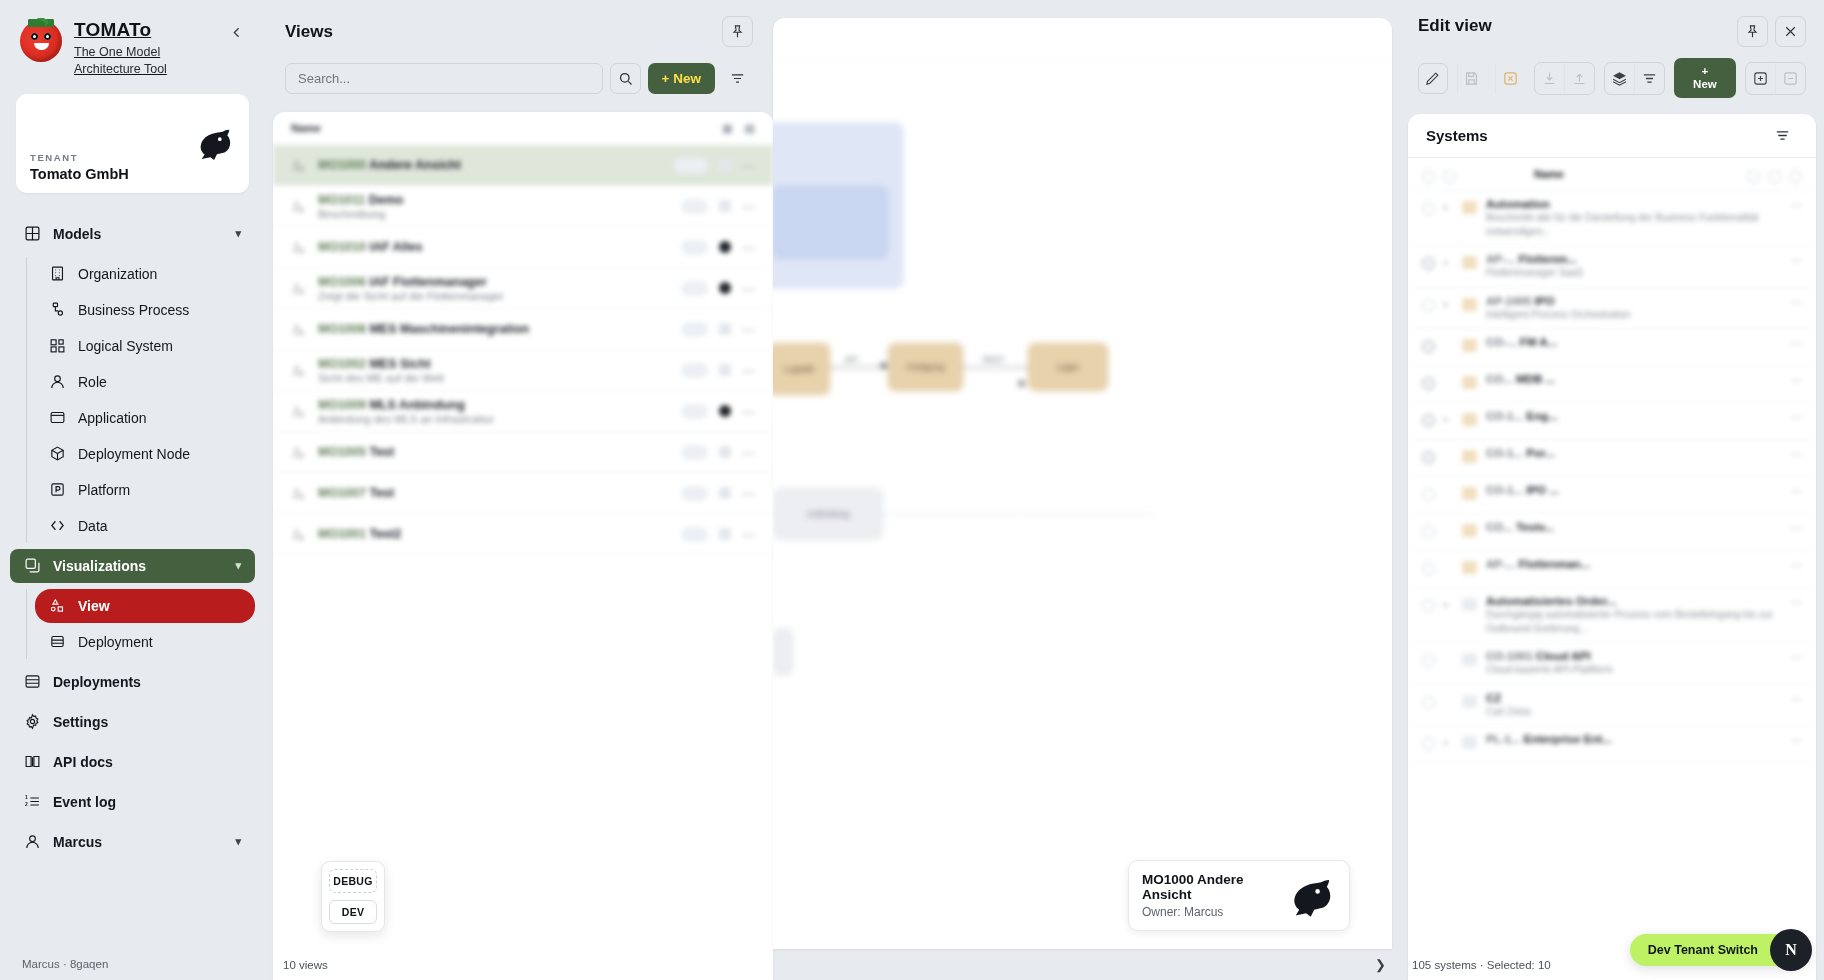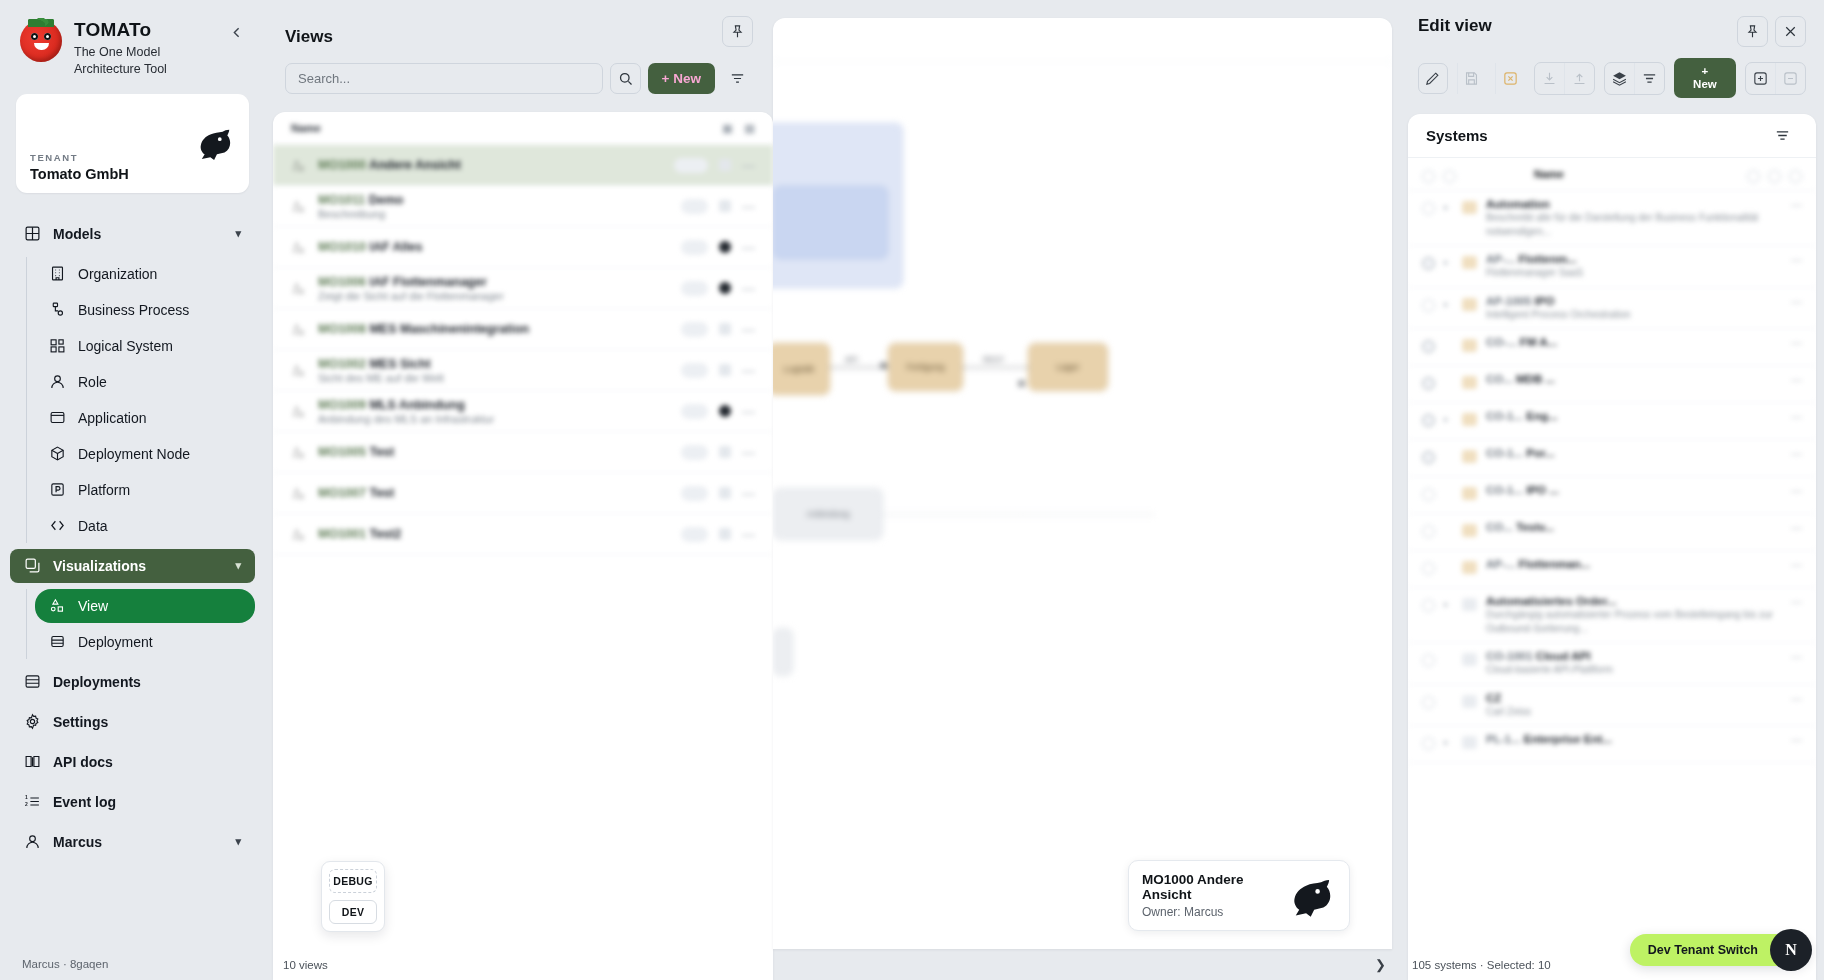--- a/index.html
+++ b/index.html
@@ -36,21 +36,21 @@
       radial-gradient(ellipse at 80% 80%, #2e7d32 40%, transparent 42%);
   }
   .tomato-face {
     position: absolute; left: 0; right: 0; top: 13px;
     display: flex; flex-direction: column; align-items: center; gap: 3px;
   }
   .tomato-eyes { display: flex; gap: 6px; }
   .tomato-eyes i { width: 7px; height: 7px; border-radius: 50%; background: #fff; display: block;
      box-shadow: inset 0 0 0 2px #111; }
   .tomato-mouth { width: 15px; height: 7px; background: #fff; border-radius: 0 0 9px 9px; }
-  .brand-txt { padding-top: 1px; }
+  .brand-txt { padding-top: 1px; text-decoration: underline; }
   .brand-name { font-size: 19px; font-weight: 700; letter-spacing: .2px; line-height: 1.15; }
   .brand-sub { font-size: 12.5px; color: #272c33; line-height: 1.35; margin-top: 3px; max-width: 120px;}
   .brand-collapse {
     margin-left: auto; color: #3d444d; font-size: 15px; padding: 2px 4px; cursor: pointer;
     align-self: flex-start; margin-top: 4px;
   }
   .tenant-card {
     margin: 8px 16px 14px 16px; background: #fff; border-radius: 11px;
     padding: 10px 14px 11px 14px; display: flex; align-items: center; justify-content: space-between;
     box-shadow: 0 1px 2px rgba(16,24,40,.06);
@@ -66,21 +66,21 @@
     height: 34px; margin: 2px 10px; padding: 0 14px;
     border-radius: 8px; cursor: pointer; font-size: 14px; color: #131820;
     position: relative;
   }
   .nav-row.top { font-weight: 700; margin-top: 6px; margin-bottom: 6px; }
   .nav-row .chev { margin-left: auto; font-size: 11px; color: #3c434c; }
   .nav-row.active-group { background: #44603f; color: #fff; justify-content: space-between; }
   .nav-row.active-group .chev { color: #d8e2d4; }
   .nav-sub { margin-left: 26px; border-left: 1.5px solid #ccd2da; padding-left: 0; }
   .nav-sub .nav-row { margin-left: 8px; margin-right: 10px; font-weight: 400; }
-  .nav-sub .nav-row.selected { background: #15803d; color: #fff; font-weight: 400; border-radius: 16px; }
+  .nav-sub .nav-row.selected { background: #b91c1c; color: #fff; font-weight: 700; border-radius: 16px; }
   .vis-wrap { margin-top: 6px; }
   .vis-wrap .nav-sub { border-left: 1.5px solid #ccd2da; }
   .ico { width: 17px; height: 17px; flex-shrink: 0; display: block; }
   .nav-bottom { padding-bottom: 6px; }
   .side-footer { font-size: 11.5px; color: #5d646d; padding: 8px 0 10px 22px; }
 
   
   .views-panel {
     width: 508px; flex-shrink: 0; height: 100%;
     display: flex; flex-direction: column; position: relative;
@@ -94,21 +94,21 @@
     font-family: "Liberation Sans", sans-serif; outline: none;
   }
   .search-input::placeholder { color: #70777f; }
   .icon-btn {
     width: 31px; height: 31px; border: 1px solid #cfd5dd; border-radius: 7px;
     background: transparent; display: flex; align-items: center; justify-content: center;
     cursor: pointer; color: #2d343c;
   }
   .icon-btn.plain { border-color: transparent; }
   .btn-new {
-    height: 31px; background: #44603f; color: #f9a8d4; border: none; border-radius: 7px;
+    height: 31px; background: #44603f; color: #fde047; border: none; border-radius: 7px;
     font-size: 13.5px; font-weight: 700; padding: 0 14px; cursor: pointer;
     font-family: "Liberation Sans", sans-serif;
   }
   .views-card {
     margin: 18px 0 0 8px; background: #fff; border-radius: 12px 12px 0 0;
     flex: 1; overflow: hidden; position: relative;
     box-shadow: 0 1px 3px rgba(16,24,40,.07);
     width: 500px;
   }
   .vc-header {
@@ -420,21 +420,21 @@
           <span class="chev">▾</span>
         </div>
       </div>
     </nav>
 
     <div class="side-footer">Marcus · 8gaqen</div>
   </aside>
 
   <section class="views-panel">
     <div class="views-head">
-      <div style="display:flex;align-items:flex-end">
+      <div style="display:flex;align-items:center">
         <div class="views-title">Views</div>
         <div class="icon-btn" style="margin-left:auto">
           <svg class="ico" viewBox="0 0 24 24" fill="none" stroke="currentColor" stroke-width="1.6">
               <path d="M9 4h6l-1 6 3 3H7l3-3-1-6zM12 13v7"></path>
             </svg>
         </div>
       </div>
       <div class="views-controls">
         <input class="search-input" value="" placeholder="Search..." style="">
         <div class="icon-btn">

